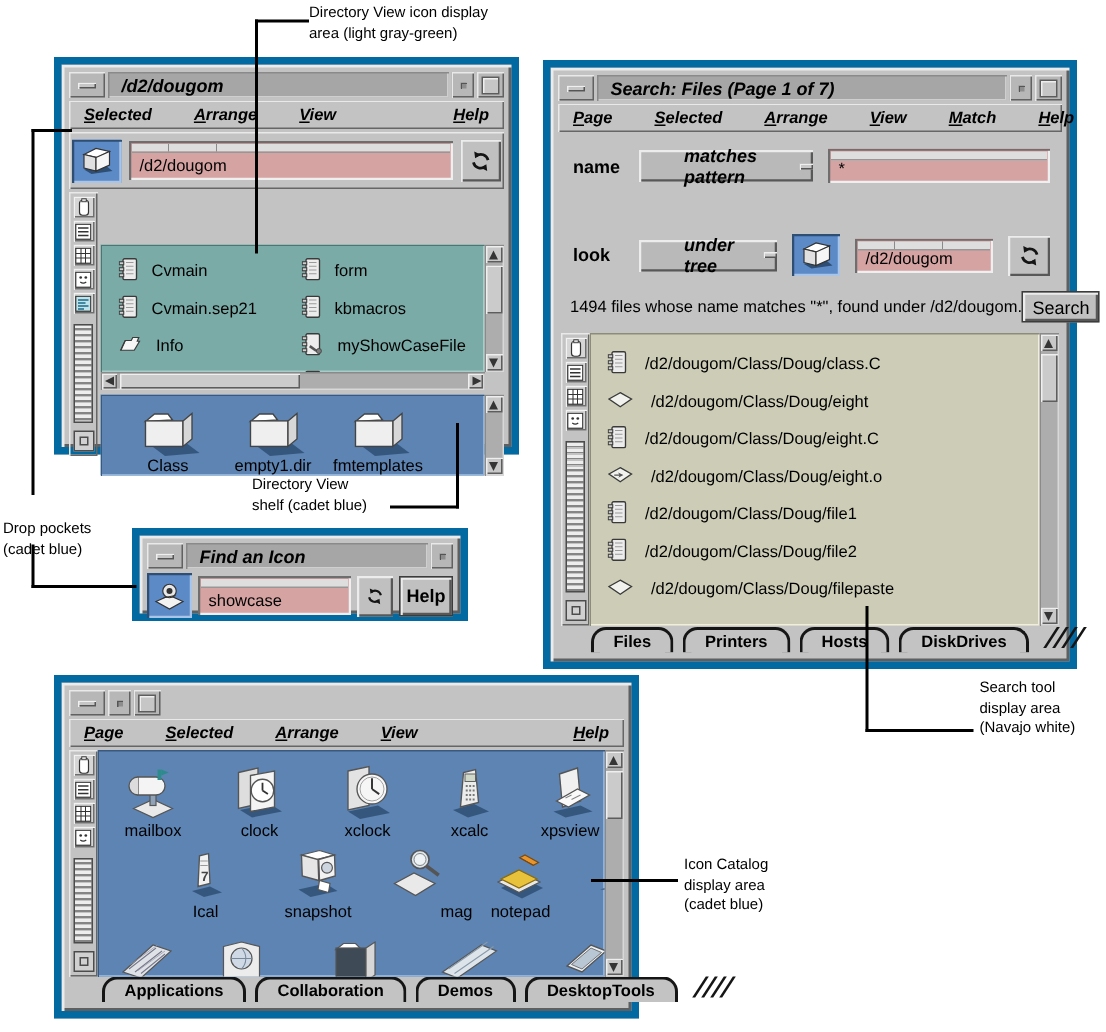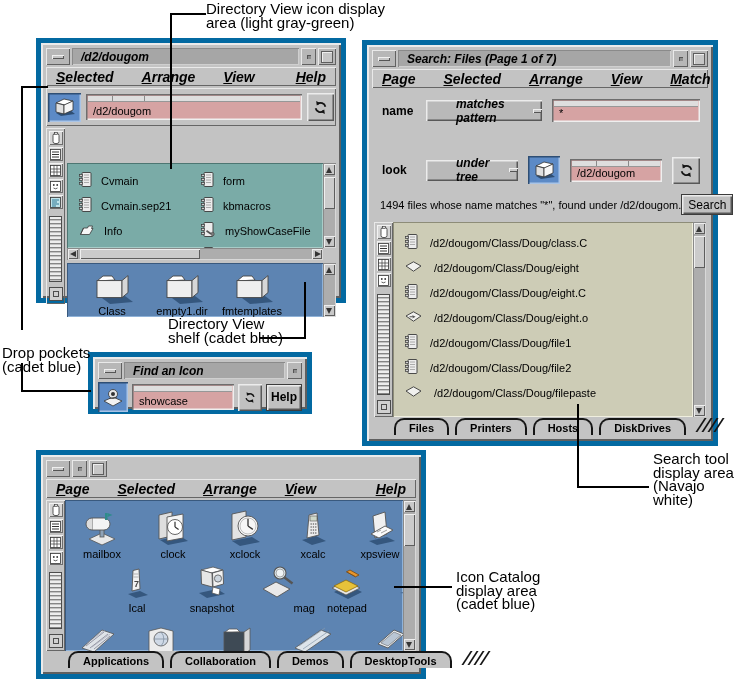--- a/index.html
+++ b/index.html
@@ -14,21 +14,21 @@
           display:flex;align-items:center;justify-content:center;flex:0 0 auto;}
   .tb-min{width:24px;} .tb-min .dash{width:12px;height:4px;background:#c6c6c6;
           box-shadow:inset 1px 1px 0 #efefef, inset -1px -1px 0 #555;}
   .tb-title{flex:1;background:#a6a6a6;box-shadow:inset 1px 1px 0 #8a8a8a, inset -1px -1px 0 #cfcfcf;
           font-size:12px;font-weight:bold;font-style:italic;display:flex;align-items:center;padding:0 9px;}
   .tb-dot{width:15px;} .tb-dot .dot{width:4px;height:4px;background:#8d8d8d;box-shadow:inset 1px 1px 0 #555;}
   .tb-max{width:18px;} .tb-max .sq{width:10px;height:10px;border:1px solid #5d5d5d;background:#c6c6c6;
           box-shadow:inset 1px 1px 0 #eee;}
   .menubar{display:flex;align-items:center;height:19px;padding:0 10px;margin-bottom:2px;
           box-shadow:inset 1px 1px 0 #e9e9e9, inset -1px -1px 0 #666;
-          font-size:14px;font-weight:bold;font-style:italic;}
+          font-size:11px;font-weight:bold;font-style:italic;}
   .menubar .mi{margin-right:28px;cursor:default;}
   .menubar .msp{flex:1;}
   .menubar .mi.help{margin-right:0;}
 
   
   .pocket{background:var(--pocket);box-shadow:inset 1.5px 1.5px 0 #2e4e74, inset -1.5px -1.5px 0 #a9c4e6;
           display:flex;align-items:center;justify-content:center;flex:0 0 auto;}
   .field{position:relative;background:var(--pink);box-shadow:inset 1.5px 1.5px 0 #6e6e6e, inset -1.5px -1.5px 0 #efefef;
          display:flex;align-items:flex-end;padding:2px 7px;font-size:11px;overflow:hidden;box-sizing:border-box;}
   .fieldtop{position:absolute;top:2px;left:2px;right:2px;height:5px;background:#dedede;border-bottom:1px solid #979797;}
@@ -133,21 +133,21 @@
 
   
   #win-catalog{left:36px;top:450px;width:390px;height:229px;display:flex;flex-direction:column;}
   .cat-body{display:flex;flex:1;min-height:0;}
   .cat-area{flex:1;position:relative;background:var(--shelfblue);overflow:hidden;
        box-shadow:inset 1px 1px 0 #39597e, inset -1px -1px 0 #8fb2d8;min-width:0;}
   .cat-icon{position:absolute;width:76px;transform:translateX(-50%);text-align:center;font-size:11px;}
   .cat-icon svg{display:block;margin:0 auto;}
 
   
-  .ann{position:absolute;font-size:15px;line-height:13.5px;z-index:40;}
+  .ann{position:absolute;font-size:10px;line-height:13.5px;z-index:40;}
   .ann-line{position:absolute;background:#000;z-index:40;}
 </style>
 </head>
 <body>
 
 <div class="ann" style="left:206px;top:2px;">
   <div>Directory View icon display</div>
   <div>area (light gray-green)</div>
 </div>
 <div class="ann-line" style="left:170px;top:13px;width:36px;height:2px;"></div>

